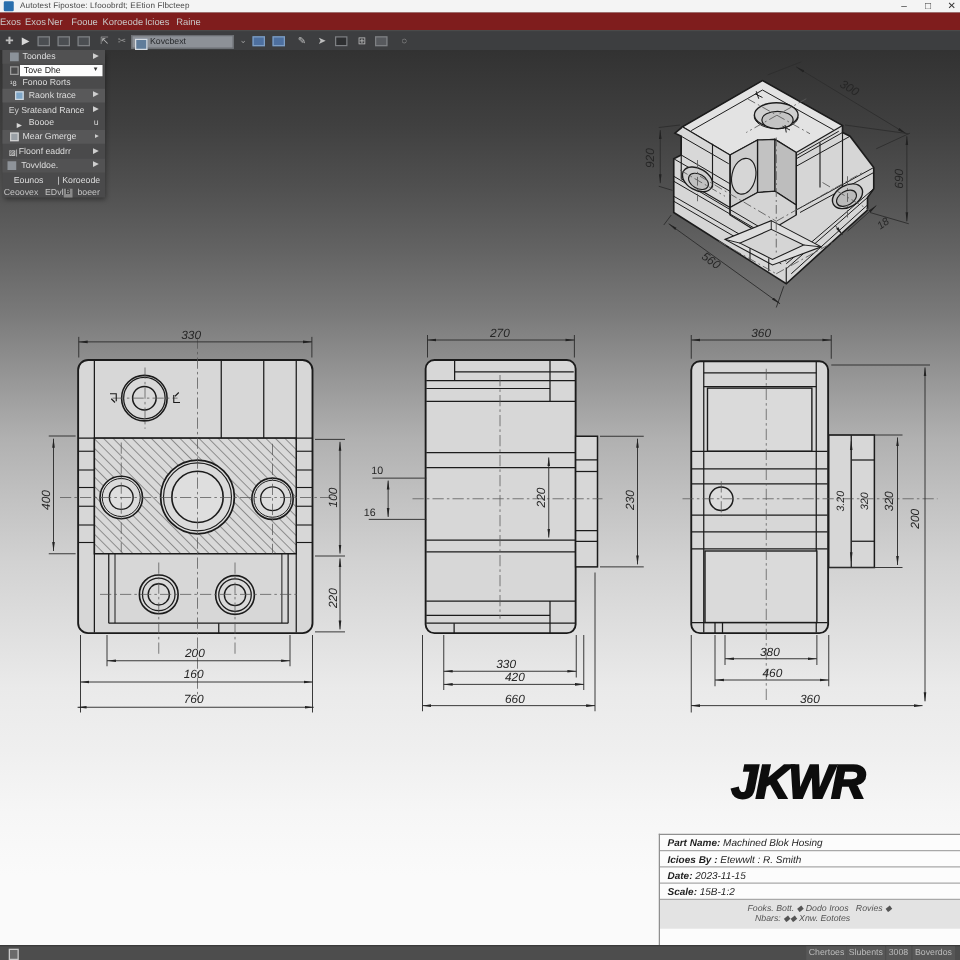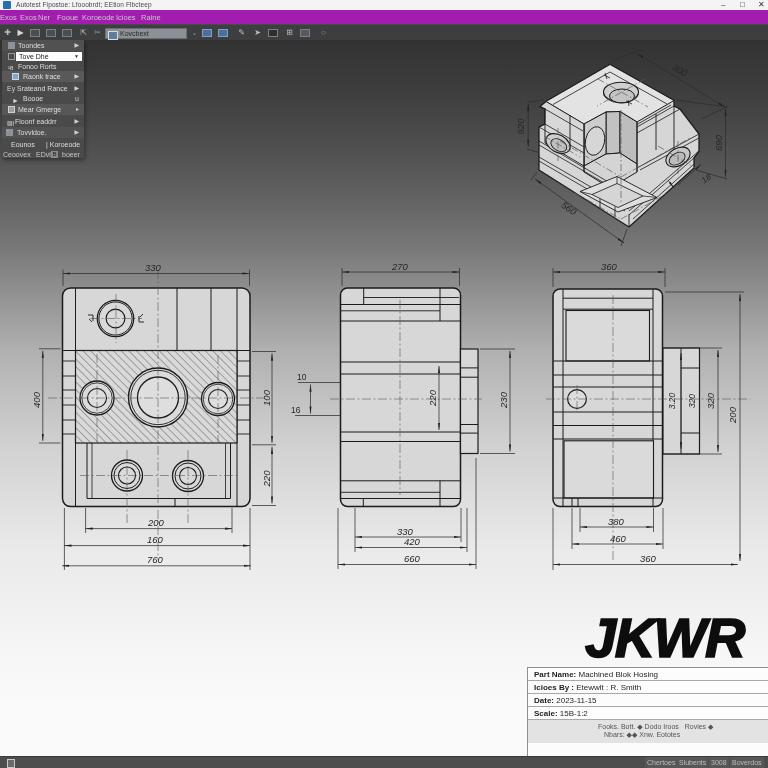--- a/index.html
+++ b/index.html
@@ -4,41 +4,41 @@
 <style>
 html,body{margin:0;padding:0;}
 *{box-sizing:border-box;}
 body{width:768px;height:768px;overflow:hidden;font-family:"Liberation Sans",sans-serif;}
 #app{position:relative;width:768px;height:768px;background:#888;}
 
 #titlebar{position:absolute;left:0;top:0;width:768px;height:10px;background:#f4f4f4;}
 #titlebar .ticon{position:absolute;left:3px;top:1px;width:8px;height:8px;background:#2a6fad;border-radius:1px;}
 #titlebar .ttext{position:absolute;left:16px;top:1px;font-size:6.5px;color:#474747;letter-spacing:0.1px;}
 #titlebar .wc{position:absolute;top:0px;font-size:8px;color:#333;}
-#menubar{position:absolute;left:0;top:10px;width:768px;height:14px;background:#a21caf;}
+#menubar{position:absolute;left:0;top:10px;width:768px;height:14px;background:#7f1d1d;}
 #menubar span{position:absolute;top:3px;font-size:7.5px;color:#c8c8c8;}
 #toolbar{position:absolute;left:0;top:24px;width:768px;height:16px;background:#3d3e40;border-top:1px solid #4a4a4a;}
 .tbi{position:absolute;top:3px;width:11px;height:10px;font-size:8px;line-height:10px;text-align:center;color:#bdbdbd;}
 .tbr{position:absolute;top:4px;width:10px;height:8px;border:1px solid #7e8083;background:#4b4e52;}
 #combo{position:absolute;left:105px;top:2.5px;width:82px;height:11px;background:#8d9197;border:1px solid #6a6d72;color:#26282b;font-size:7px;line-height:10px;padding-left:14px;}
 #combo:before{content:"";position:absolute;left:2px;top:2px;width:8px;height:7px;background:#5f7c9a;border:1px solid #d7dce2;}
 
 #canvas{position:absolute;left:0;top:40px;width:768px;height:716px;overflow:hidden;
  background:linear-gradient(180deg,#323232 0px,#404040 60px,#505050 110px,#636363 160px,#797979 210px,#959595 260px,#b0b0b0 310px,#c2c2c2 360px,#d2d2d2 410px,#dedede 460px,#eaeaea 510px,#efefef 560px,#f6f6f6 610px,#fafafa 660px,#fafafa 716px);}
 #csvg{position:absolute;left:0;top:0;}
 
 #panel{position:absolute;left:2px;top:0px;width:82px;height:118px;background:#4a4a4b;box-shadow:1px 2px 4px rgba(0,0,0,.4);}
 .prow{position:absolute;left:0;width:82px;height:11px;color:#dedede;font-size:7px;line-height:11px;}
 .prow .pic{position:absolute;left:6px;top:2px;width:7px;height:7px;}
 .prow .ptx{position:absolute;left:16px;top:0;}
 .prow .par{position:absolute;right:5px;top:0;font-size:6px;color:#cfcfcf;}
 
-#jkwr{position:absolute;left:585px;top:565px;font-size:56px;font-weight:700;font-style:italic;color:#0d0d0d;letter-spacing:-1.5px;-webkit-text-stroke:1.7px #0d0d0d;}
-
-#tblock{position:absolute;left:527px;top:626.5px;width:241px;height:90px;background:#fcfcfc;border:1px solid #8f8f8f;border-right:none;font-size:8px;color:#1f1f1f;}
+#jkwr{position:absolute;left:585px;top:565px;font-size:38px;font-weight:700;font-style:italic;color:#0d0d0d;letter-spacing:-1.5px;-webkit-text-stroke:1.7px #0d0d0d;}
+
+#tblock{position:absolute;left:527px;top:626.5px;width:241px;height:90px;background:#fcfcfc;border:1px solid #8f8f8f;border-right:none;font-size:8px;color:#1f1f1f;font-style:italic;}
 .trow{position:relative;height:13px;border-bottom:1px solid #a8a8a8;line-height:13px;padding-left:6px;white-space:nowrap;}
 #tgray{position:relative;height:23px;background:#e3e3e3;color:#555;font-size:7px;padding-top:3px;}
 #tgray div{white-space:nowrap;}
 
 #statusbar{position:absolute;left:0;top:756px;width:768px;height:12px;background:#4d4d4d;border-top:1px solid #3a3a3a;}
 #statusbar span{position:absolute;top:2px;font-size:7px;color:#bdbdbd;}
 </style>
 </head>
 <body>
 <div id="app">

